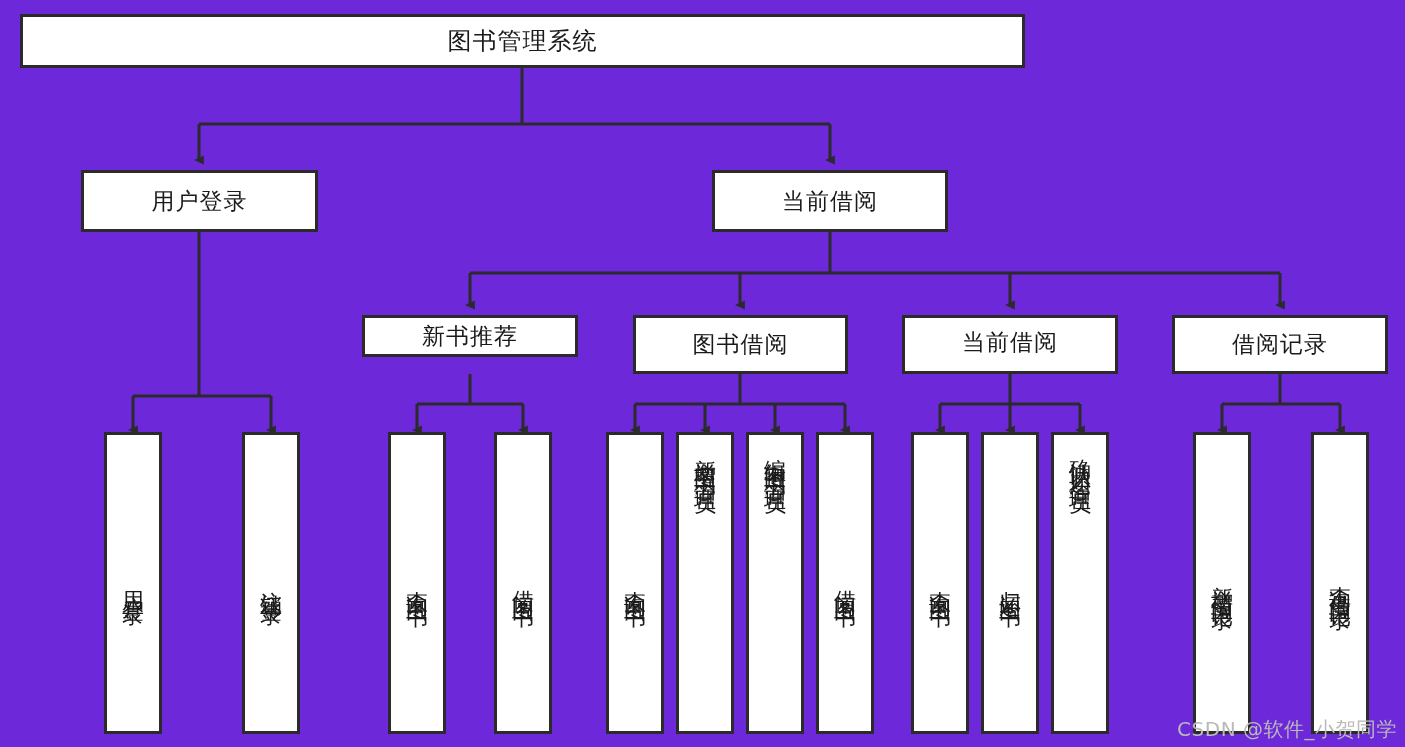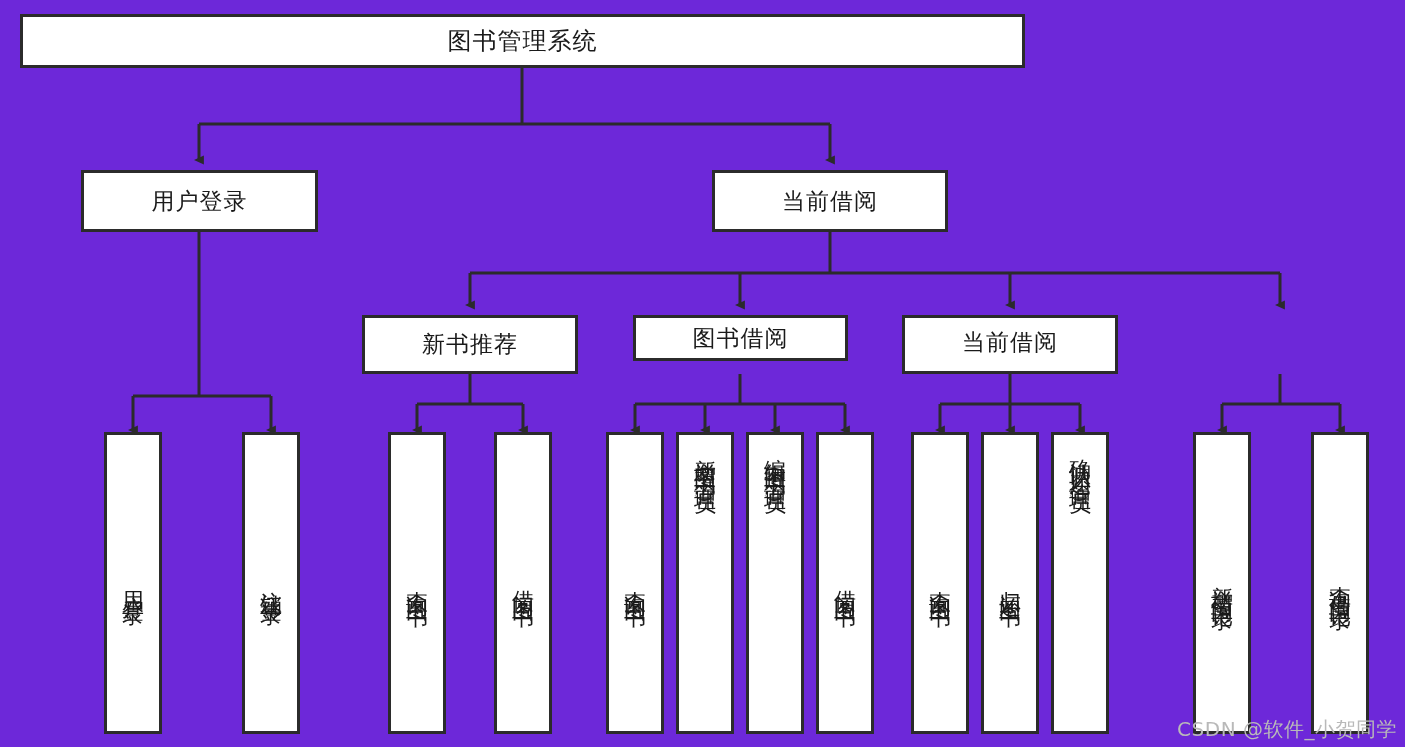--- a/index.html
+++ b/index.html
@@ -140,32 +140,35 @@
   </div>
 
   <div class="node horizontal" style="left:81px; top:170px; width:237px; height:62px;">
     <span class="node-label">用户登录</span>
   </div>
 
   <div class="node horizontal" style="left:712px; top:170px; width:236px; height:62px;">
     <span class="node-label">当前借阅</span>
   </div>
 
-  <div class="node horizontal" style="left:362px; top:315px; width:216px; height:59px;">
+  <div class="node horizontal" style="left:362px; top:315px; width:216px; height:42px;">
     <span class="node-label">新书推荐</span>
   </div>
 
-  <div class="node horizontal" style="left:633px; top:315px; width:215px; height:46px;">
+  <div class="node horizontal" style="left:633px; top:315px; width:215px; height:59px;">
     <span class="node-label">图书借阅</span>
   </div>
 
   <div class="node horizontal" style="left:902px; top:315px; width:216px; height:59px;font-family:Liberation Mono, monospace;">
     <span class="node-label">当前借阅</span>
   </div>
 
+  <div class="node horizontal" style="left:1172px; top:315px; width:216px; height:59px;">
+    <span class="node-label">借阅记录</span>
+  </div>
 
   <div class="node vertical centered" style="left:104px; top:432px; width:58px; height:302px;">
     <span class="node-label">用户登录</span>
   </div>
 
   <div class="node vertical centered" style="left:242px; top:432px; width:58px; height:302px;">
     <span class="node-label">注销登录</span>
   </div>
 
   <div class="node vertical centered" style="left:388px; top:432px; width:58px; height:302px;">

